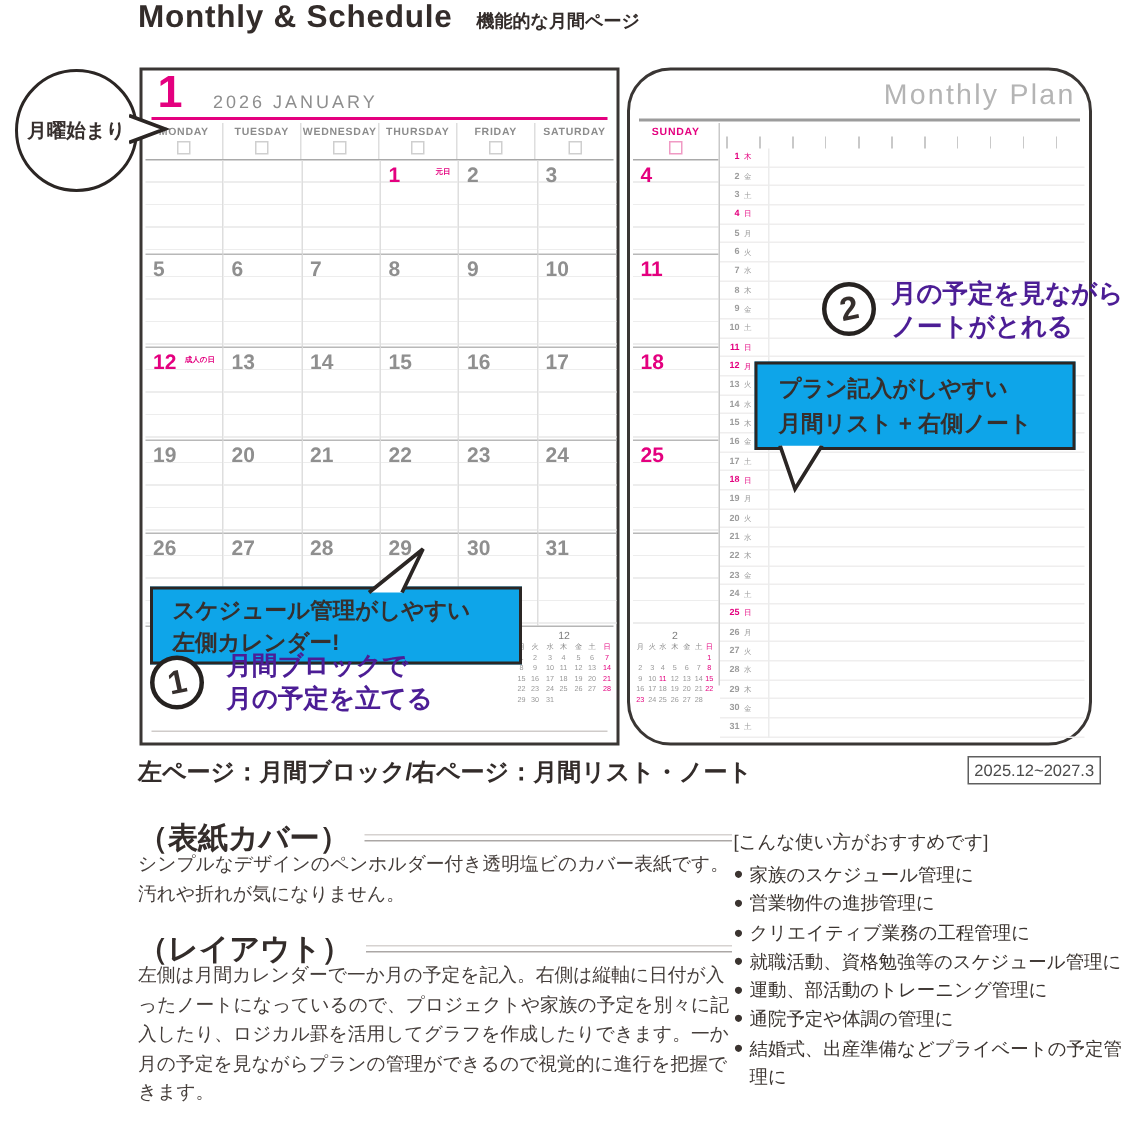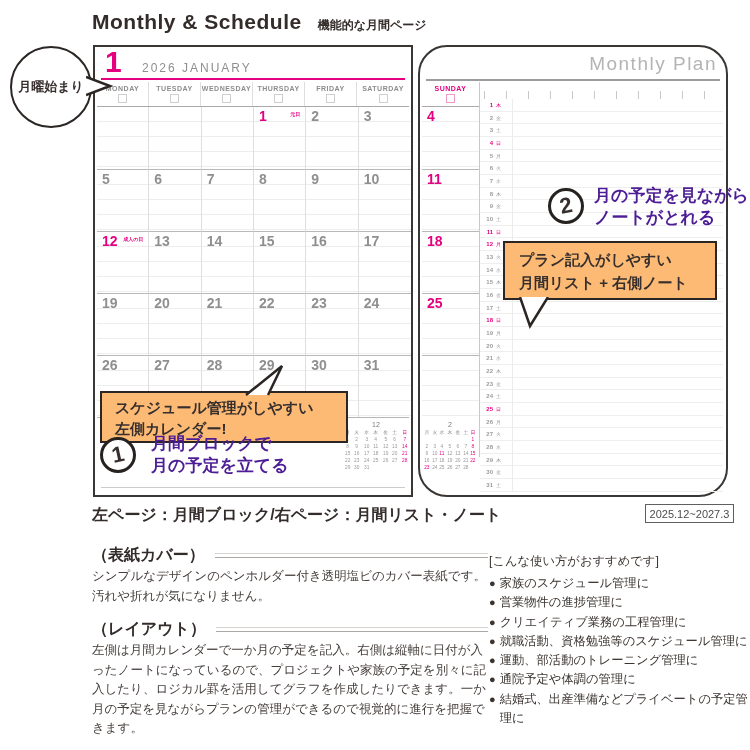--- a/index.html
+++ b/index.html
@@ -1,21 +1,21 @@
 <!DOCTYPE html>
 <html><head>
 <meta charset="utf-8">
 <style>
   html,body{margin:0;padding:0;background:#fff;}
   body{width:750px;height:750px;font-family:"Liberation Sans","DejaVu Sans",sans-serif;color:#362f2d;}
   .stage{position:relative;width:750px;height:750px;overflow:hidden;background:#fff;}
   .abs{position:absolute;}
 
   
-  .main-head{left:92px;top:10px;display:flex;align-items:baseline;}
+  .main-head{left:92px;top:0;display:flex;align-items:baseline;}
   .title-en{font-size:21px;font-weight:bold;letter-spacing:.5px;color:#332c2a;}
   .title-ja{font-size:12px;font-weight:bold;margin-left:16px;color:#332c2a;}
 
   
   .page{background:#fff;border:2px solid #3a3634;box-sizing:border-box;position:absolute;top:45px;height:452px;}
   .page-left{left:93px;width:320px;}
   .page-right{left:418px;width:310px;border-radius:29px;}
 
   
   .big-month{left:10px;top:0px;font-size:30px;font-weight:bold;color:#e4007f;line-height:30px;}
@@ -60,38 +60,38 @@
   .minical-dec{left:248px;top:374px;width:66px;}
   .minical-feb{left:3px;top:374px;width:54px;}
   .mc-title{text-align:center;font-size:7px;color:#7c7c7c;margin-bottom:1px;}
   .mc-grid{display:grid;grid-template-columns:repeat(7,1fr);row-gap:0px;}
   .mc-c{font-size:6px;line-height:7px;color:#9a9a9a;text-align:center;transform:scale(.8);transform-origin:center;}
   .mc-h{color:#8a8a8a;}
 
   
   .callout-circle{left:10px;top:46px;width:82px;height:82px;border:2.5px solid #2b2624;border-radius:50%;background:#fff;display:flex;align-items:center;justify-content:center;font-size:13px;font-weight:bold;z-index:5;box-sizing:border-box;}
   .callout-tail{left:86px;top:73px;width:28px;height:28px;z-index:6;}
-  .bubble{background:#fdba74;border:2px solid #2b2624;box-sizing:border-box;z-index:5;font-weight:bold;}
+  .bubble{background:#0ea5e9;border:2px solid #2b2624;box-sizing:border-box;z-index:5;font-weight:bold;}
   .bubble-left{left:100px;top:391px;width:248px;height:52px;padding:4px 0 0 13px;font-size:15px;line-height:21px;}
   .bubble-left-tail{left:240px;top:364px;width:48px;height:32px;z-index:6;}
   .bubble-right{left:503px;top:241px;width:214px;height:59px;padding:5px 0 0 14px;font-size:15px;line-height:23px;}
   .bubble-right-tail{left:516px;top:297px;width:36px;height:32px;z-index:6;}
   .pt-circle{width:36px;height:36px;border:3px solid #262220;border-radius:50%;background:#fff;display:flex;align-items:center;justify-content:center;font-size:22px;font-weight:bold;z-index:5;box-sizing:border-box;}
   .pt1-circle{left:100px;top:437px;}
   .pt2-circle{left:548px;top:188px;}
   .pt-num{display:block;transform:rotate(-12deg);}
   .pt-text{font-size:17px;font-weight:bold;line-height:22px;z-index:5;color:#4c1d95;}
   .pt1-text{left:151px;top:433px;}
   .pt2-text{left:594px;top:185px;}
 
   
   .caption{left:92px;top:505px;font-size:16px;font-weight:bold;color:#332c2a;}
   .badge{left:645px;top:504px;width:89px;height:19px;border:1.5px solid #5f5f5f;box-sizing:border-box;display:flex;align-items:center;justify-content:center;font-size:11px;color:#4c4c4c;}
   .sec-head-row{display:flex;align-items:center;width:396px;}
-  .sec-head{font-size:16px;font-weight:bold;color:#332c2a;white-space:nowrap;}
+  .sec-head{font-size:20px;font-weight:bold;color:#332c2a;white-space:nowrap;}
   .sec-rule{flex:1;height:3px;border-top:1px solid #d6d2d0;border-bottom:1px solid #aba7a5;margin-left:10px;}
   .sec1-row{left:92px;top:545px;}
   .sec2-row{left:92px;top:619px;}
   .body-text{width:398px;font-size:12.5px;line-height:19.5px;color:#453e3b;}
   .body1{left:92px;top:567px;}
   .body2{left:92px;top:641px;}
   .usage{left:489px;top:552px;width:262px;font-size:12.3px;color:#3b3430;}
   .usage-title{margin-bottom:3px;line-height:19px;}
   .uitem{display:flex;line-height:19.3px;}
   .ubul{font-size:11px;margin-right:4px;line-height:19.3px;}

